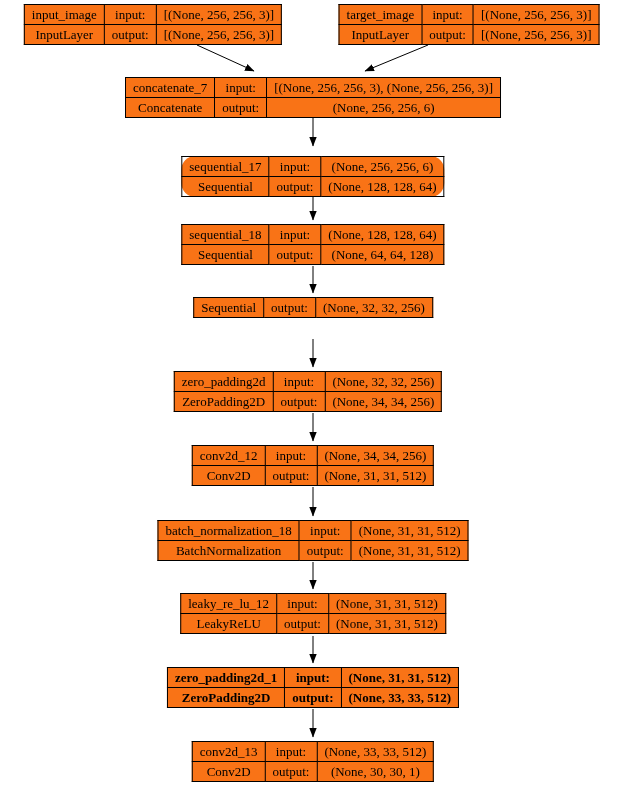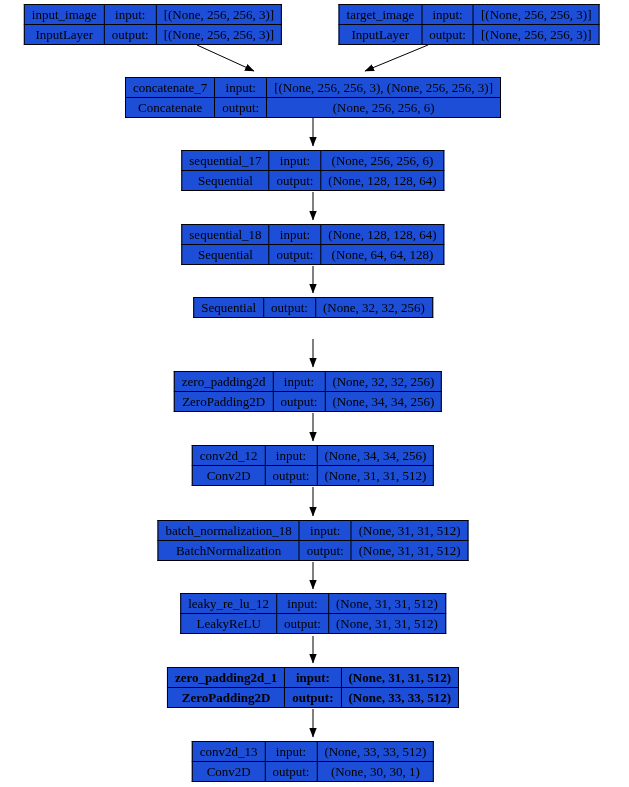--- a/index.html
+++ b/index.html
@@ -23,21 +23,21 @@
     height: 787px;
   }
   svg.edges line {
     stroke: #000000;
     stroke-width: 1;
   }
   table.node {
     position: absolute;
     transform: translateX(-50%);
     border-collapse: collapse;
-    background: #1d4ed8;
+    background: #f97316;
     font-size: 13px;
     white-space: nowrap;
   }
   table.node td {
     border: 1px solid #000000;
     padding: 2px 7px;
     text-align: center;
     line-height: 15px;
     color: #000000;
   }
@@ -104,21 +104,21 @@
       <td>[(None, 256, 256, 3), (None, 256, 256, 3)]</td>
     </tr>
     <tr>
       <td>Concatenate</td>
       <td>output:</td>
       <td>(None, 256, 256, 6)</td>
     </tr>
   </tbody>
     </table>
 
-  <table class="node" style="left:313px; top:150px;">
+  <table class="node" style="left:313px; top:156px;border-radius:14px;">
     <tbody>
         <tr>
       <td>sequential_17</td>
       <td>input:</td>
       <td>(None, 256, 256, 6)</td>
     </tr>
     <tr>
       <td>Sequential</td>
       <td>output:</td>
       <td>(None, 128, 128, 64)</td>

